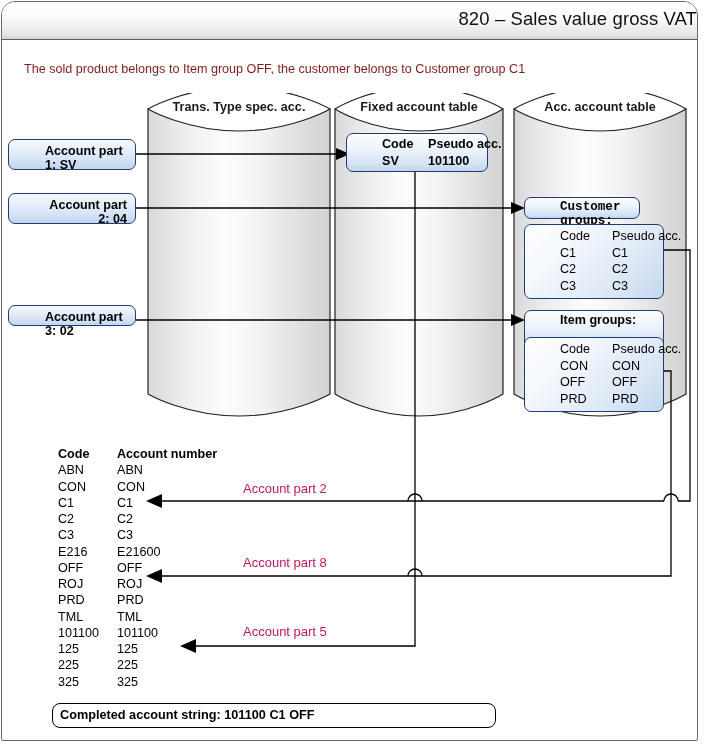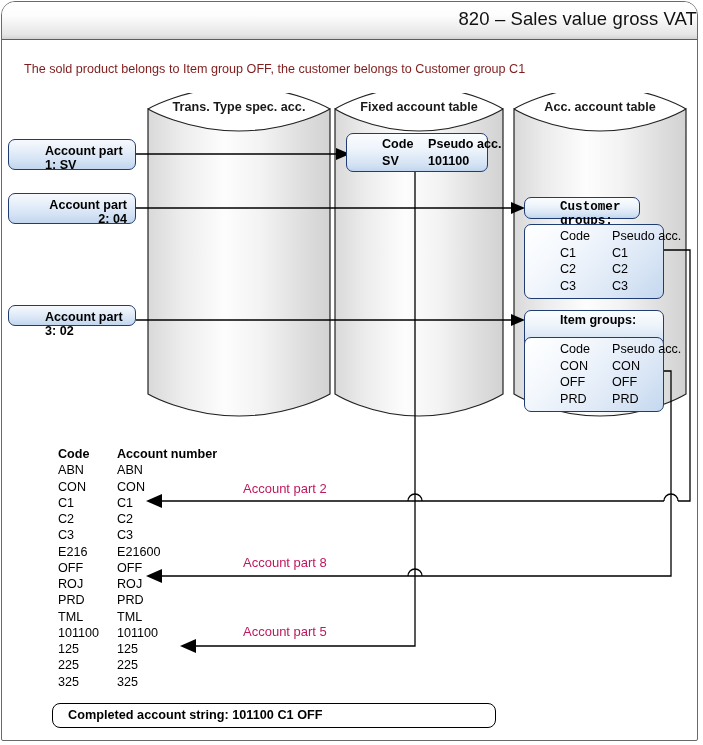--- a/index.html
+++ b/index.html
@@ -73,21 +73,21 @@
   
   .alabel{
     position:absolute;font-size:13px;font-weight:normal;color:#be185d;white-space:nowrap;
   }
 
   
   .result{
     position:absolute;left:52px;top:703px;width:444px;height:25px;
     box-sizing:border-box;border:1.2px solid #000;border-radius:8px;background:#fff;
     font-size:12.7px;font-weight:bold;color:#000;
-    padding:4px 0 0 15px;
+    padding:4px 0 0 7px;
   }
 
   
   #wires{position:absolute;left:0;top:0;width:703px;height:745px;pointer-events:none;}
 </style>
 </head>
 <body>
 
 <div id="root">
   <div class="window">

